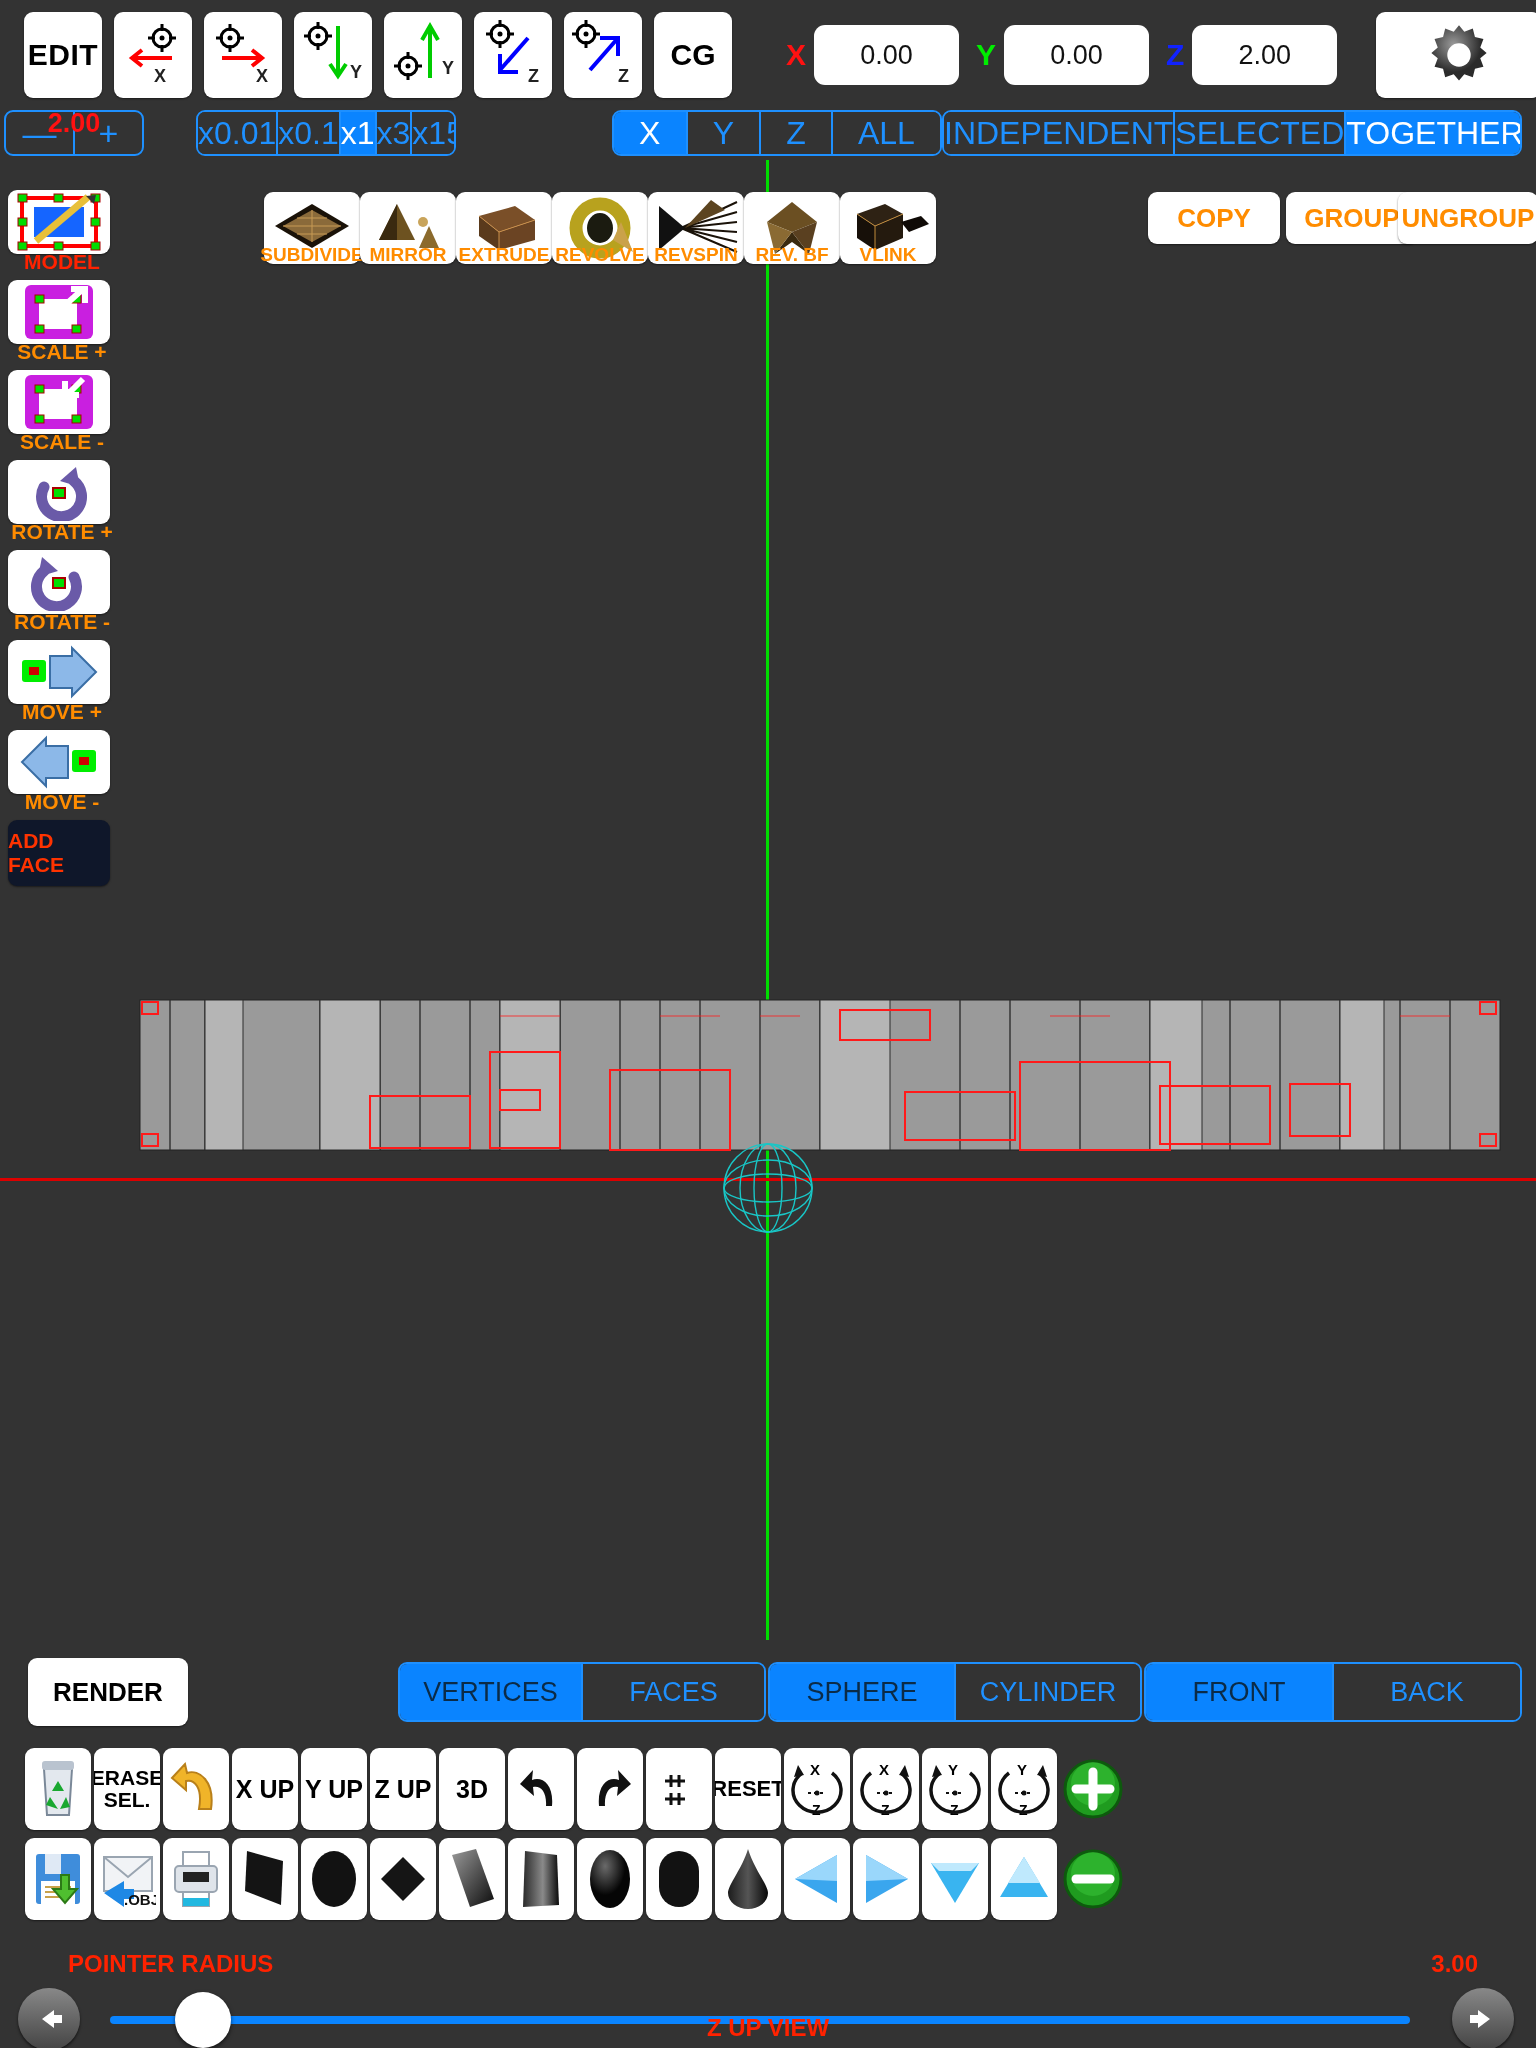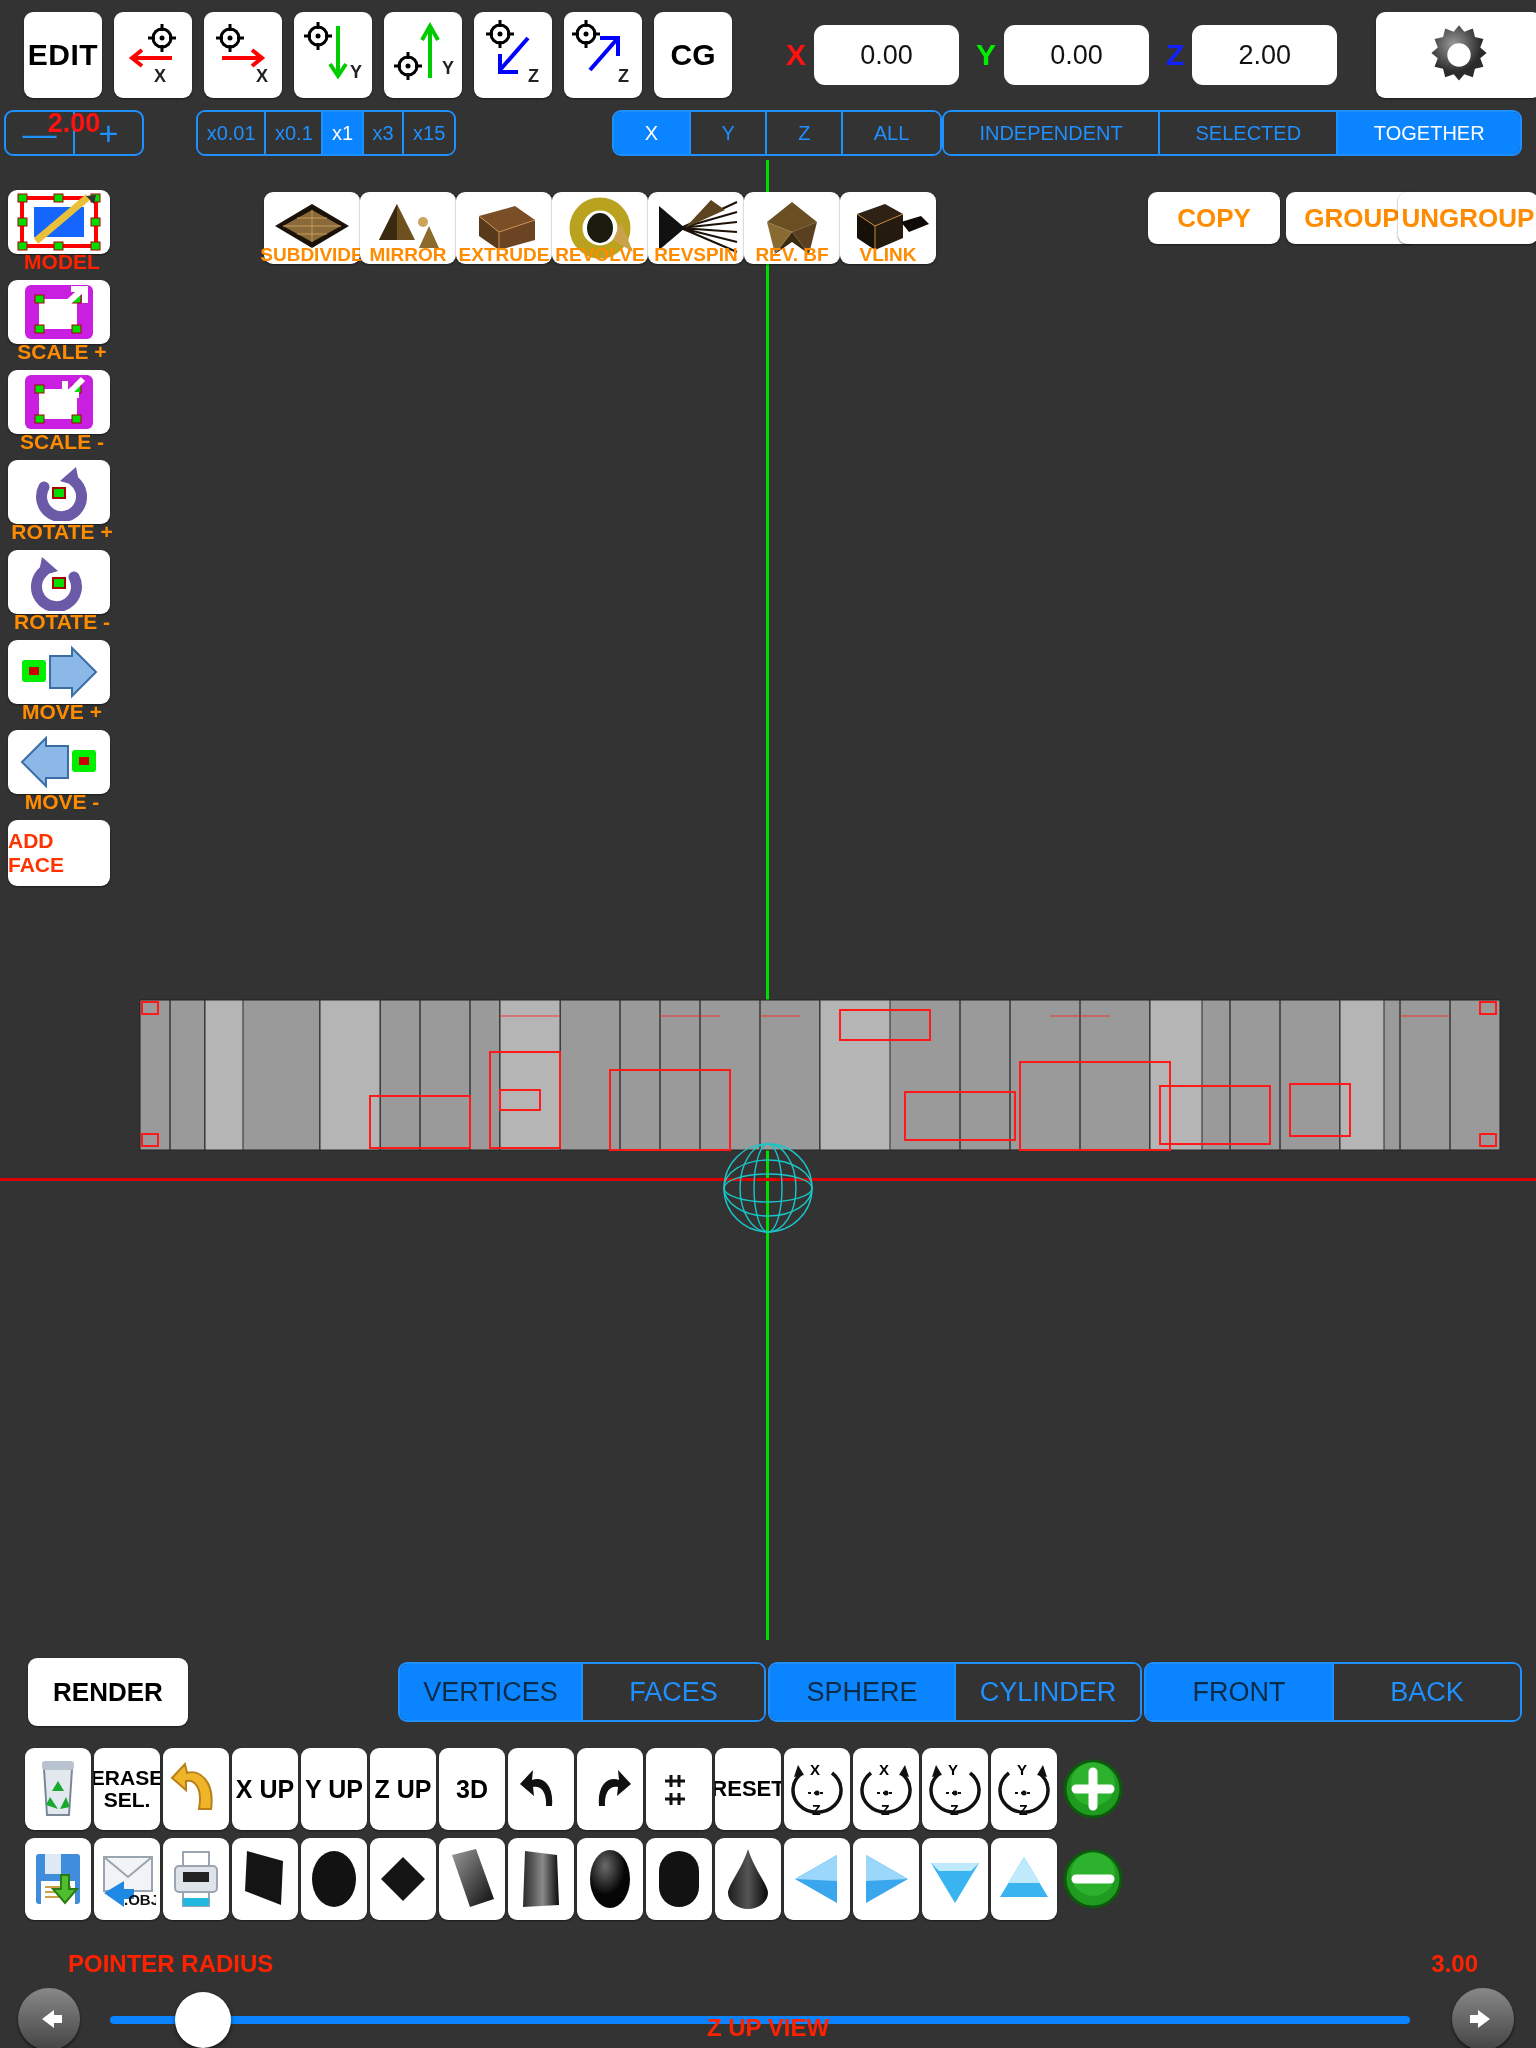--- a/index.html
+++ b/index.html
@@ -35,21 +35,21 @@
   }
   
   #row2{ position:absolute; left:0; top:110px; width:1536px; height:50px; }
   .seg{
     position:absolute; top:0; height:46px;
     border:2px solid #1e90ff; border-radius:9px;
     display:flex; overflow:hidden;
   }
   .seg > div{
     display:flex; align-items:center; justify-content:center;
-    color:#1e90ff; font-size:20px; border-right:2px solid #1e90ff;
+    color:#1e90ff; font-size:32px; border-right:2px solid #1e90ff;
     background:#333; flex:1 1 auto; white-space:nowrap;
   }
   .seg > div:last-child{ border-right:none; }
   .seg > div.on{ background:#0a84ff; color:#ffffff; }
   .stepper{
     position:absolute; top:0; left:4px; width:140px; height:46px;
     border:2px solid #1e90ff; border-radius:9px; display:flex;
   }
   .stepper .half{ flex:1; display:flex; align-items:center; justify-content:center;
     color:#1e90ff; font-size:34px; }
@@ -65,21 +65,21 @@
     width:102px; height:64px; background:#fff; border-radius:9px;
     display:flex; align-items:center; justify-content:center; overflow:hidden;
     box-shadow:0 1px 2px rgba(0,0,0,.5);
   }
   .sb-lbl{
     position:absolute; left:0; top:60px; width:108px; text-align:center;
     font-size:21px; font-weight:bold; color:#ff8c00; white-space:nowrap;
   }
   .sb-lbl.model{ color:#ff2200; }
   .sb-flat{
-    width:102px; height:66px; background:#ffffff; border-radius:9px;
+    width:102px; height:66px; background:#0f172a; border-radius:9px;
     display:flex; align-items:center; justify-content:center;
     color:#ff3300; font-size:21px; font-weight:bold;
     box-shadow:0 1px 2px rgba(0,0,0,.5);
   }
   
   #oprow{ position:absolute; left:0; top:192px; height:86px; width:1536px; }
   .op{
     position:absolute; top:0; width:96px; height:72px; background:#fff;
     border-radius:9px; display:flex; align-items:center; justify-content:center;
     overflow:hidden; box-shadow:0 1px 2px rgba(0,0,0,.5);

